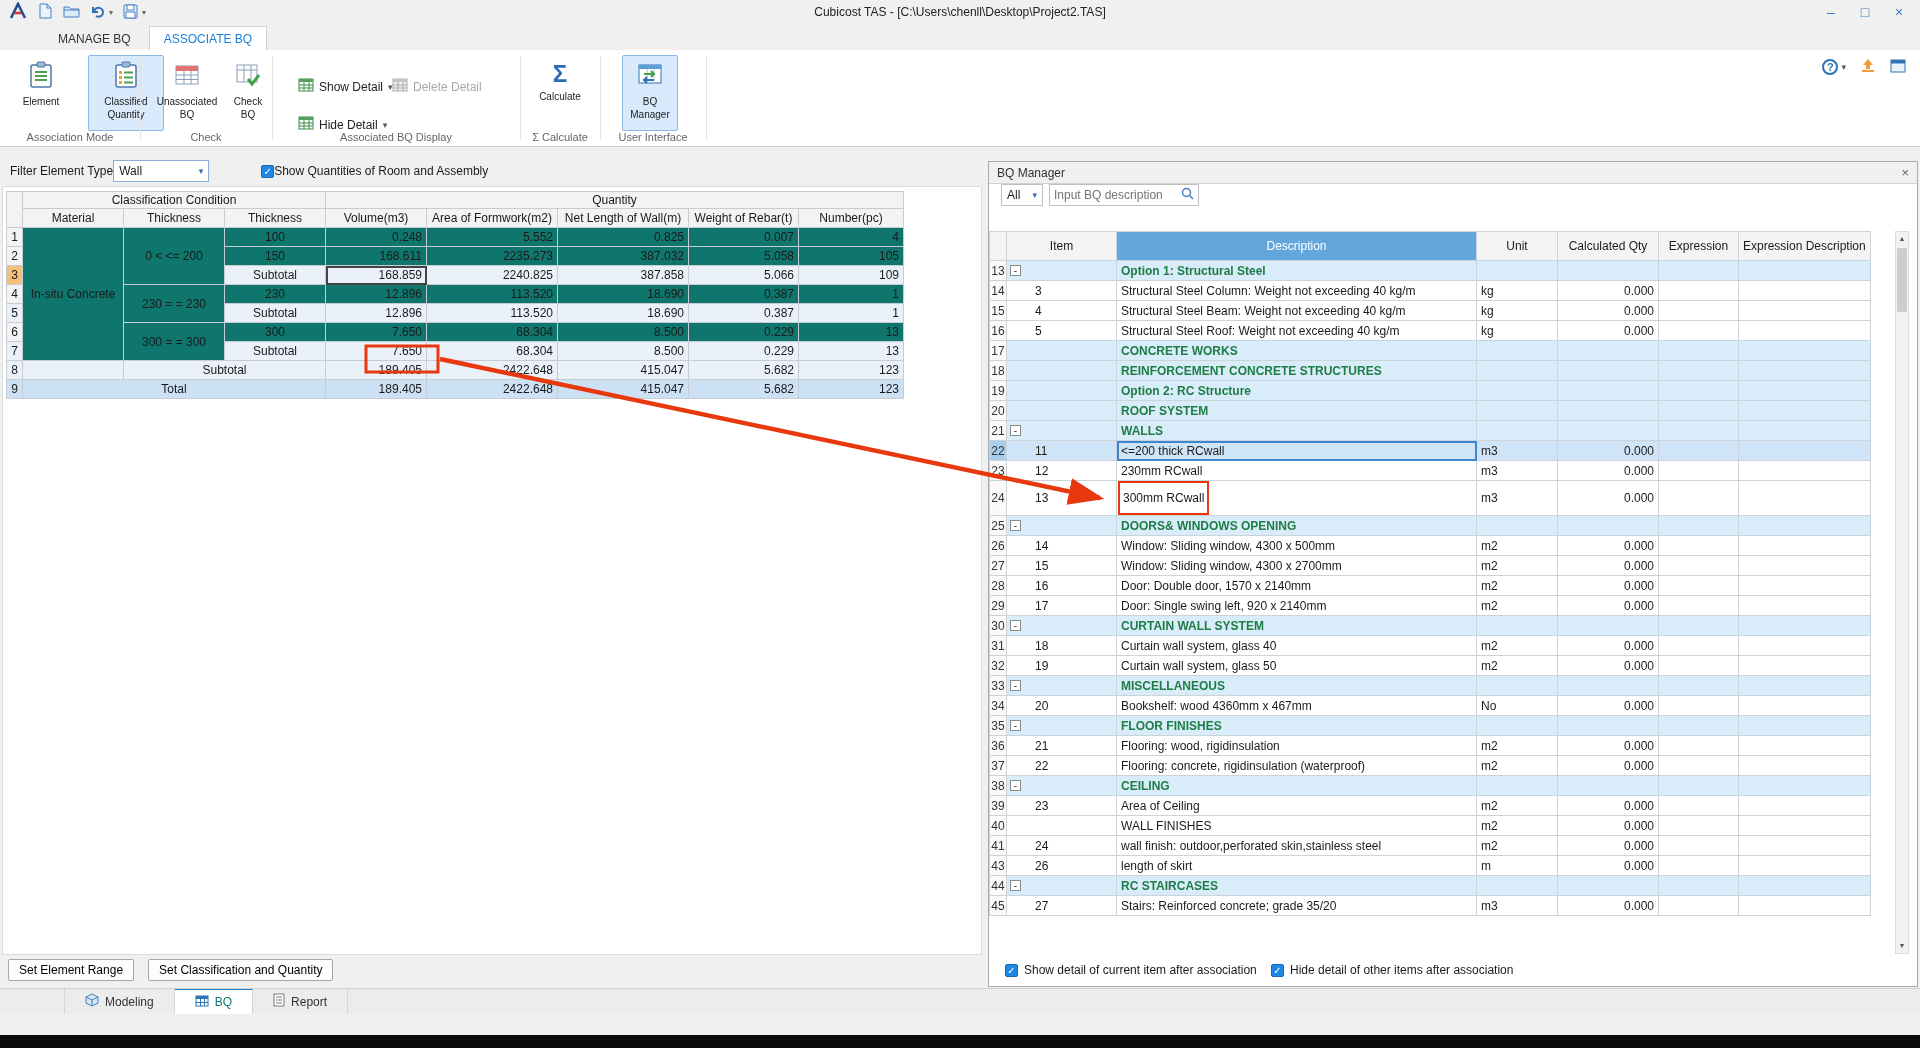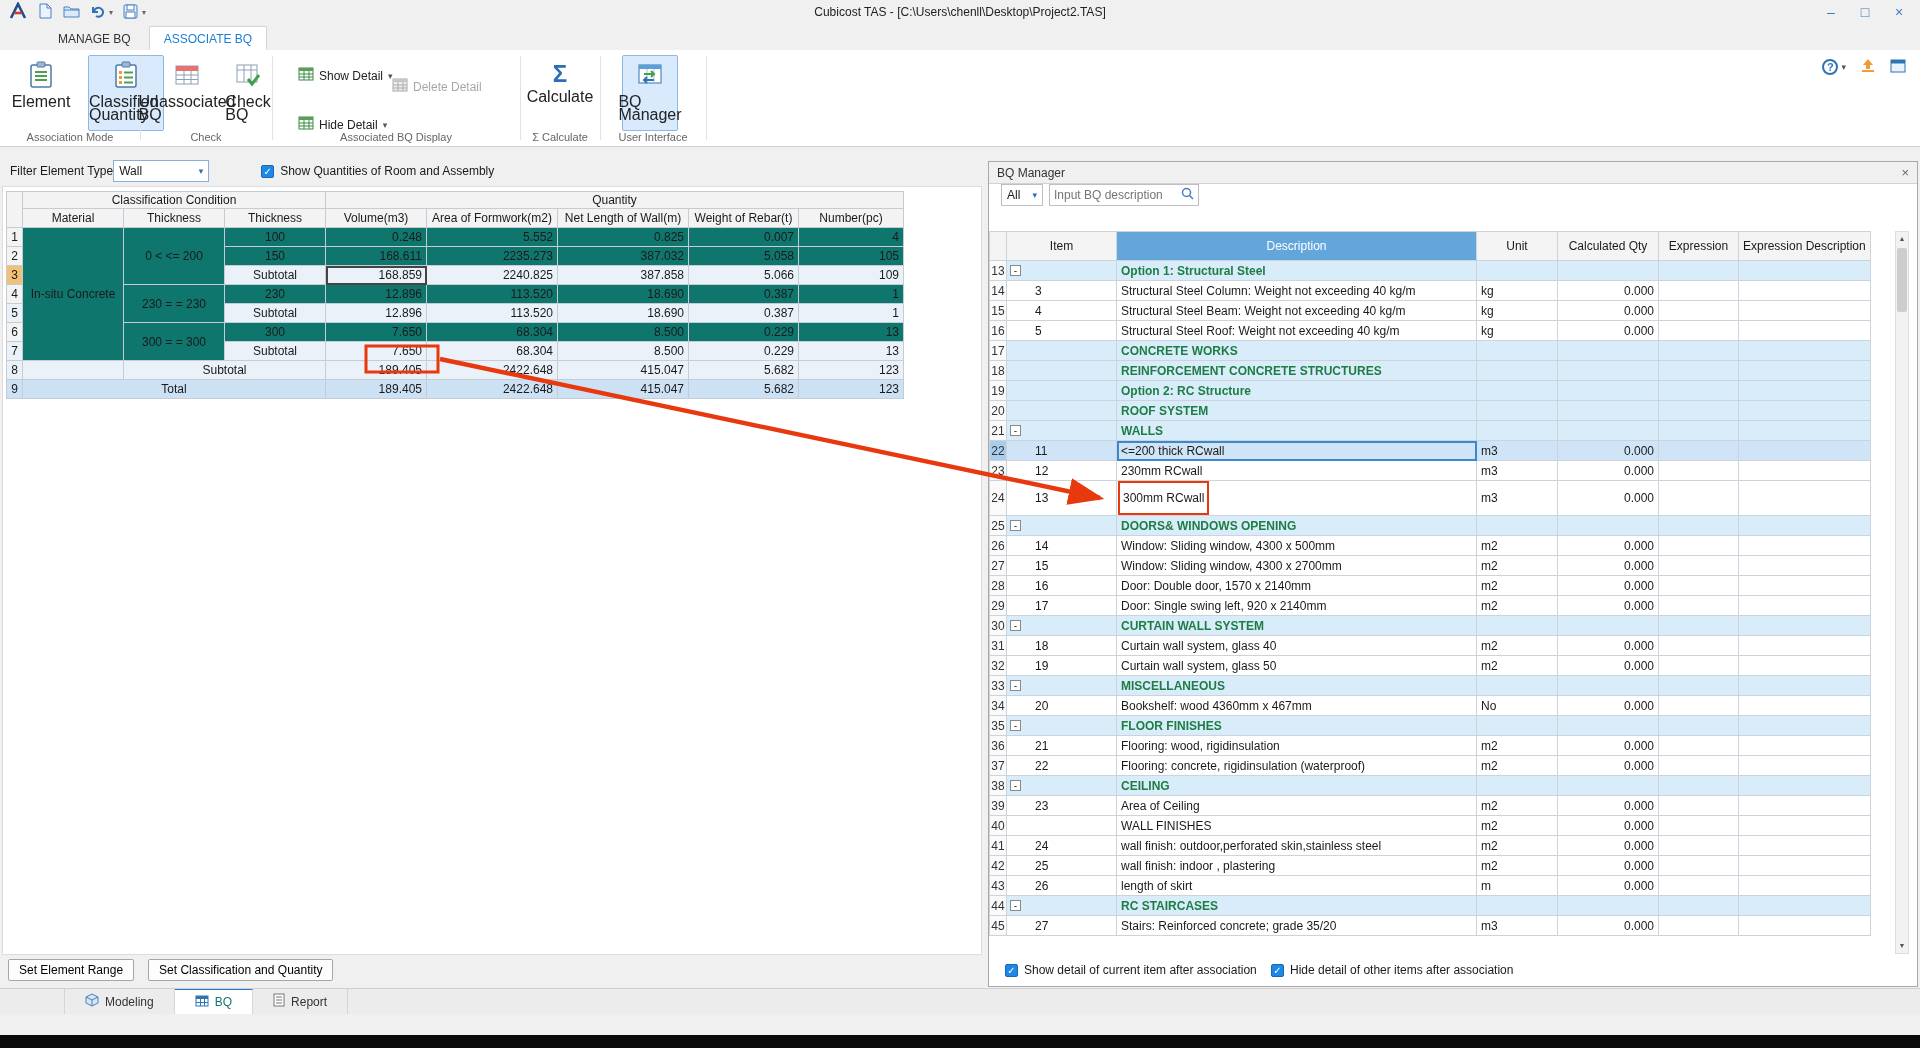--- a/index.html
+++ b/index.html
@@ -18,21 +18,21 @@
 .tabrow{position:absolute;top:25px;left:0;width:100%;height:25px;background:#f0f0f0;display:flex;align-items:flex-end;padding-left:44px;gap:4px}
 .rtab{padding:5px 14px 4px;color:#333;cursor:pointer}
 .rtab.active{background:#fff;color:#1a7fd5;border:1px solid #d5d5d5;border-bottom:none}
 
 
 .ribbon{position:absolute;top:50px;left:0;width:100%;height:97px;background:#fff;border-bottom:1px solid #cfcfcf}
 .rsep{position:absolute;top:6px;height:84px;width:1px;background:#e3e3e3}
 .rgroup-label{position:absolute;bottom:3px;text-align:center;font-size:11px;color:#666}
 .bigbtn{position:absolute;top:5px;height:76px;display:flex;flex-direction:column;align-items:center;padding-top:5px;gap:3px;border:1px solid transparent;border-radius:2px;cursor:pointer}
 .bigbtn.sel{background:#d9eafc;border-color:#8cb8e6}
-.bb-label{text-align:left;line-height:13px;font-size:16px;color:#222}
+.bb-label{text-align:center;line-height:13px;font-size:10px;color:#222}
 .smallbtn{position:absolute;display:flex;align-items:center;gap:5px;font-size:12px;color:#222;cursor:pointer}
 .smallbtn.disabled{color:#a8a8a8}
 .caret{font-size:9px;color:#555}
 .sigma-glyph{font-size:24px;font-weight:bold;color:#2d6db5;line-height:26px}
 .helpicons{position:absolute;right:14px;top:8px;display:flex;gap:14px;align-items:center}
 .helpcircle{width:16px;height:16px;border:2px solid #2e74b5;border-radius:50%;color:#2e74b5;font-size:11px;font-weight:bold;line-height:12px;text-align:center}
 
 
 .filter-row{position:absolute;top:156px;left:0;width:982px;height:30px;display:flex;align-items:center;padding-left:10px}
 .combo{height:22px;border:1px solid #8aafd4;background:#fff;display:flex;align-items:center;justify-content:space-between;padding:0 5px;cursor:pointer}
@@ -189,21 +189,21 @@
           <line x1="3" y1="9" x2="23" y2="9" stroke="#8aa0b8"></line>
           <line x1="10" y1="4" x2="10" y2="21" stroke="#8aa0b8"></line>
           <line x1="17" y1="4" x2="17" y2="21" stroke="#8aa0b8"></line>
           <path d="M14 18 l4 5 7 -9" fill="none" stroke="#3fa14a" stroke-width="3"></path>
         </svg></span>
     <span class="bb-label">Check BQ</span>
   </div>
   <div class="rsep" style="left:272px"></div>
   <div class="rgroup-label" style="left:140px;width:132px">Check</div>
 
-  <div class="smallbtn" style="left:298px;top:16px">
+  <div class="smallbtn" style="left:298px;top:27px">
     <span><svg width="16" height="16">
           <rect x="1" y="2" width="14" height="12" fill="#fff" stroke="#3c8a44"></rect>
           <rect x="1" y="2" width="14" height="3" fill="#57a05c"></rect>
           <line x1="1" y1="8" x2="15" y2="8" stroke="#3c8a44"></line>
           <line x1="1" y1="11" x2="15" y2="11" stroke="#3c8a44"></line>
           <line x1="6" y1="5" x2="6" y2="14" stroke="#3c8a44"></line>
           <line x1="11" y1="5" x2="11" y2="14" stroke="#3c8a44"></line>
         </svg></span>
     <span>Show Detail</span>
     <span class="caret">▾</span>
@@ -273,21 +273,21 @@
 
 <div class="left-white"></div>
 
 <div class="filter-row">
   <span>Filter Element Type</span>
   <div class="combo" style="width:96px;margin-left:0">
     <span>Wall</span>
     <span class="caret">▾</span>
   </div>
   <span class="cb" style="margin-left:52px">✓</span>
-  <span style="margin-left:6px">Show Quantities of Room and Assembly</span>
+  <span style="margin-left:0">Show Quantities of Room and Assembly</span>
 </div>
 
 <table class="ltable">
   <colgroup>
     <col style="width:16px">
       <col style="width:101px">
       <col style="width:101px">
       <col style="width:101px">
     <col style="width:101px">
       <col style="width:131px">
@@ -703,29 +703,20 @@
         <tr>
           <td class="rownum">41</td>
           <td class="itemcell"><span>24</span></td>
           <td class="desccell">wall finish: outdoor,perforated skin,stainless steel</td>
           <td>m2</td>
           <td class="qty">0.000</td>
           <td></td>
           <td></td>
         </tr>
         <tr>
-          <td class="rownum">42</td>
-          <td class="itemcell"><span>25</span></td>
-          <td class="desccell">wall finish: indoor , plastering</td>
-          <td>m2</td>
-          <td class="qty">0.000</td>
-          <td></td>
-          <td></td>
-        </tr>
-        <tr>
           <td class="rownum">43</td>
           <td class="itemcell"><span>26</span></td>
           <td class="desccell">length of skirt</td>
           <td>m</td>
           <td class="qty">0.000</td>
           <td></td>
           <td></td>
         </tr>
         <tr class="cat">
           <td class="rownum">44</td>

